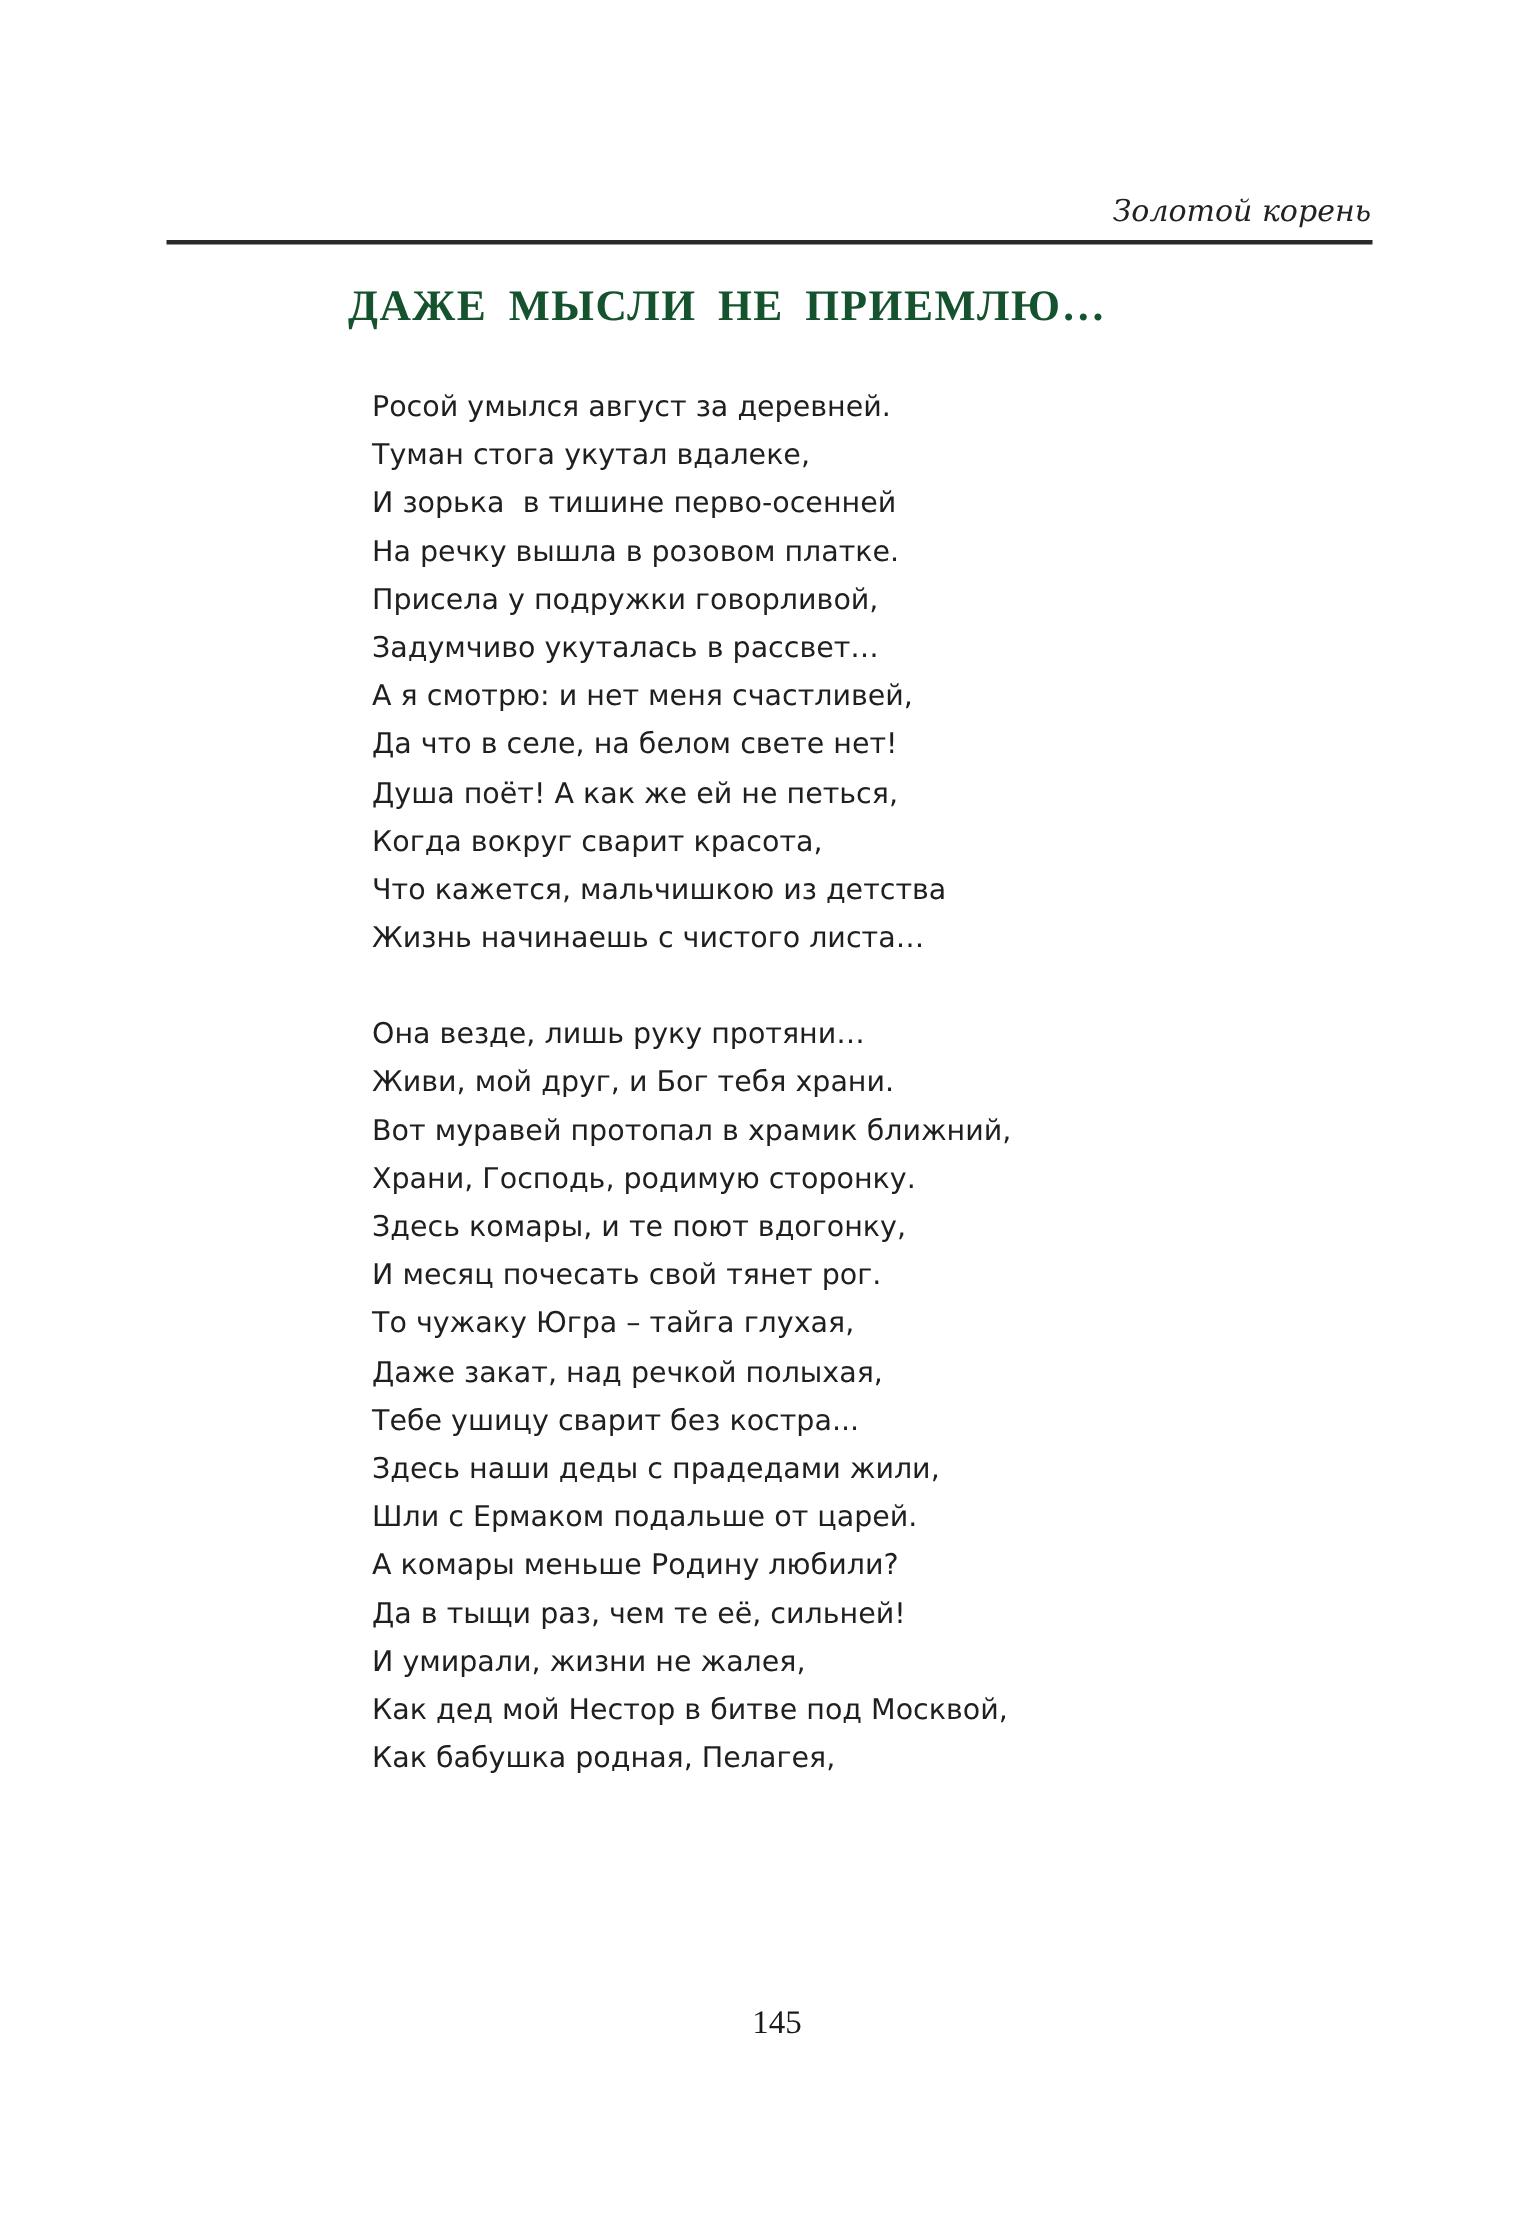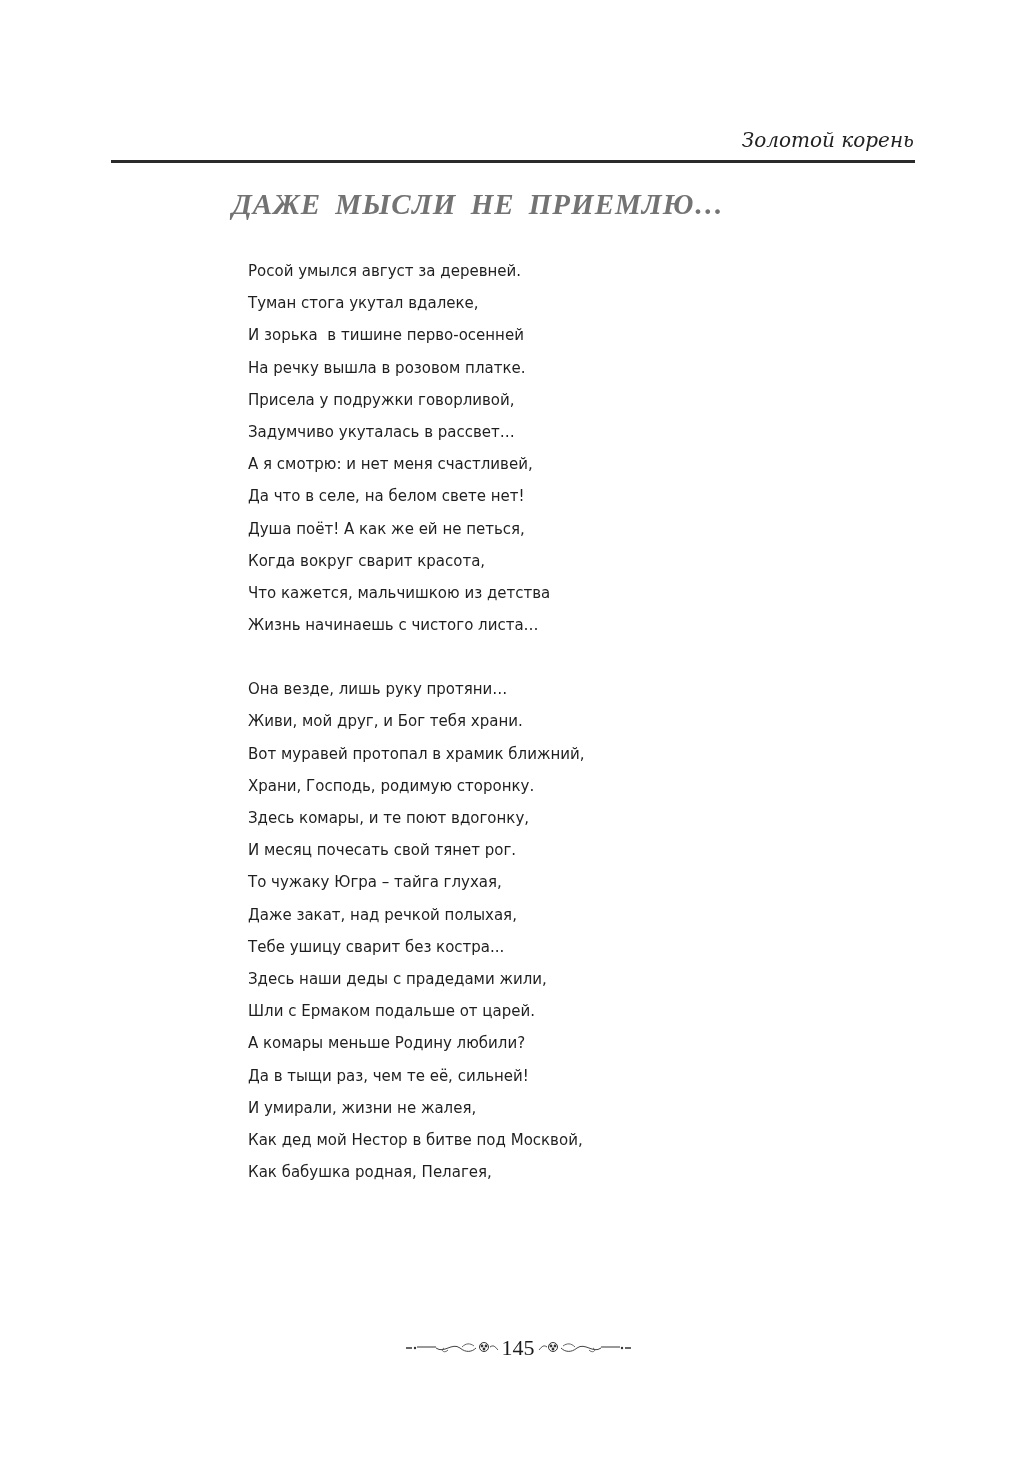--- a/index.html
+++ b/index.html
@@ -6,33 +6,33 @@
   body { width: 1026px; height: 1482px; position: relative; overflow: hidden; color: #1f1f1f; }
   .running-head {
     position: absolute; right: 112px; top: 128px;
     font-family: "DejaVu Serif", serif; font-style: italic; font-size: 20px; color: #222;
   }
   .head-rule {
     position: absolute; left: 111px; top: 160px; width: 804px; height: 3px; background: #2a2a2a;
   }
   .title {
     position: absolute; left: 232px; top: 188px;
-    font-family: "Liberation Serif", serif; font-style: italic; font-weight: bold;
-    font-size: 29px; letter-spacing: 1px; word-spacing: 6px; color: #737373;
+    font-family: "Liberation Serif", serif; font-weight: bold;
+    font-size: 29px; letter-spacing: 1px; word-spacing: 6px; color: #14532d;
   }
   .poem {
     position: absolute; left: 248px; top: 255px;
-    font-family: "DejaVu Sans", sans-serif; font-size: 15px; color: #1f1f1f;
+    font-family: "DejaVu Sans", sans-serif; font-size: 19px; color: #1f1f1f;
   }
   .stanza { margin: 0; padding: 0; }
   .stanza + .stanza { margin-top: 32px; }
   .line { height: 32.2px; line-height: 32.2px; white-space: pre; }
   .footer {
     position: absolute; left: 403px; top: 1336px; width: 230px; height: 24px;
-    display: flex; align-items: center; justify-content: center;
+    display: flex; align-items: center; justify-content: center; flex-direction: column;
   }
   .page-num {
     font-family: "Liberation Serif", serif; font-size: 22px; color: #1a1a1a; margin: 0 2px;
   }
   .ornament { display: block; }
 </style>
 </head>
 <body>
 
 <div class="running-head">Золотой корень</div>

